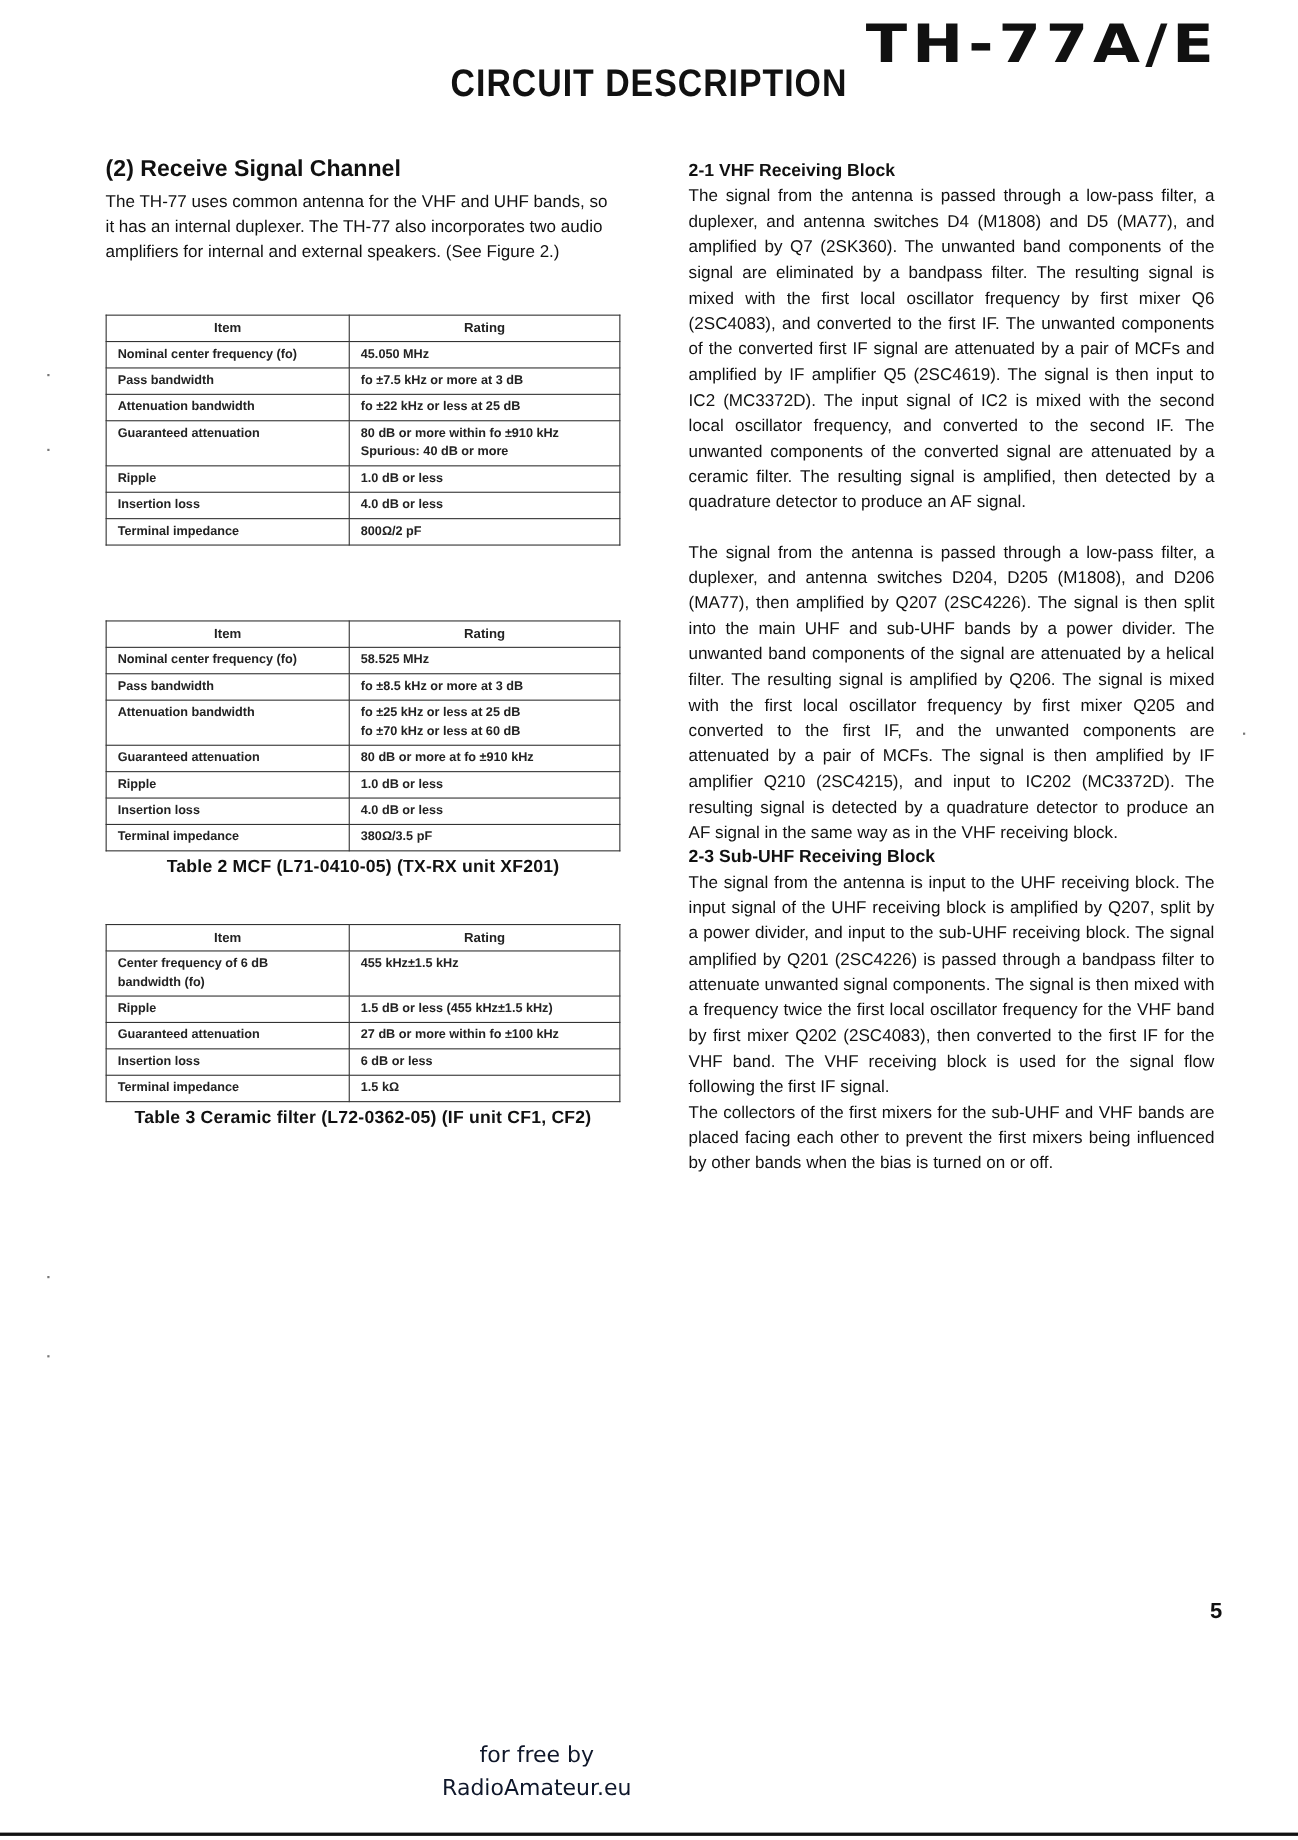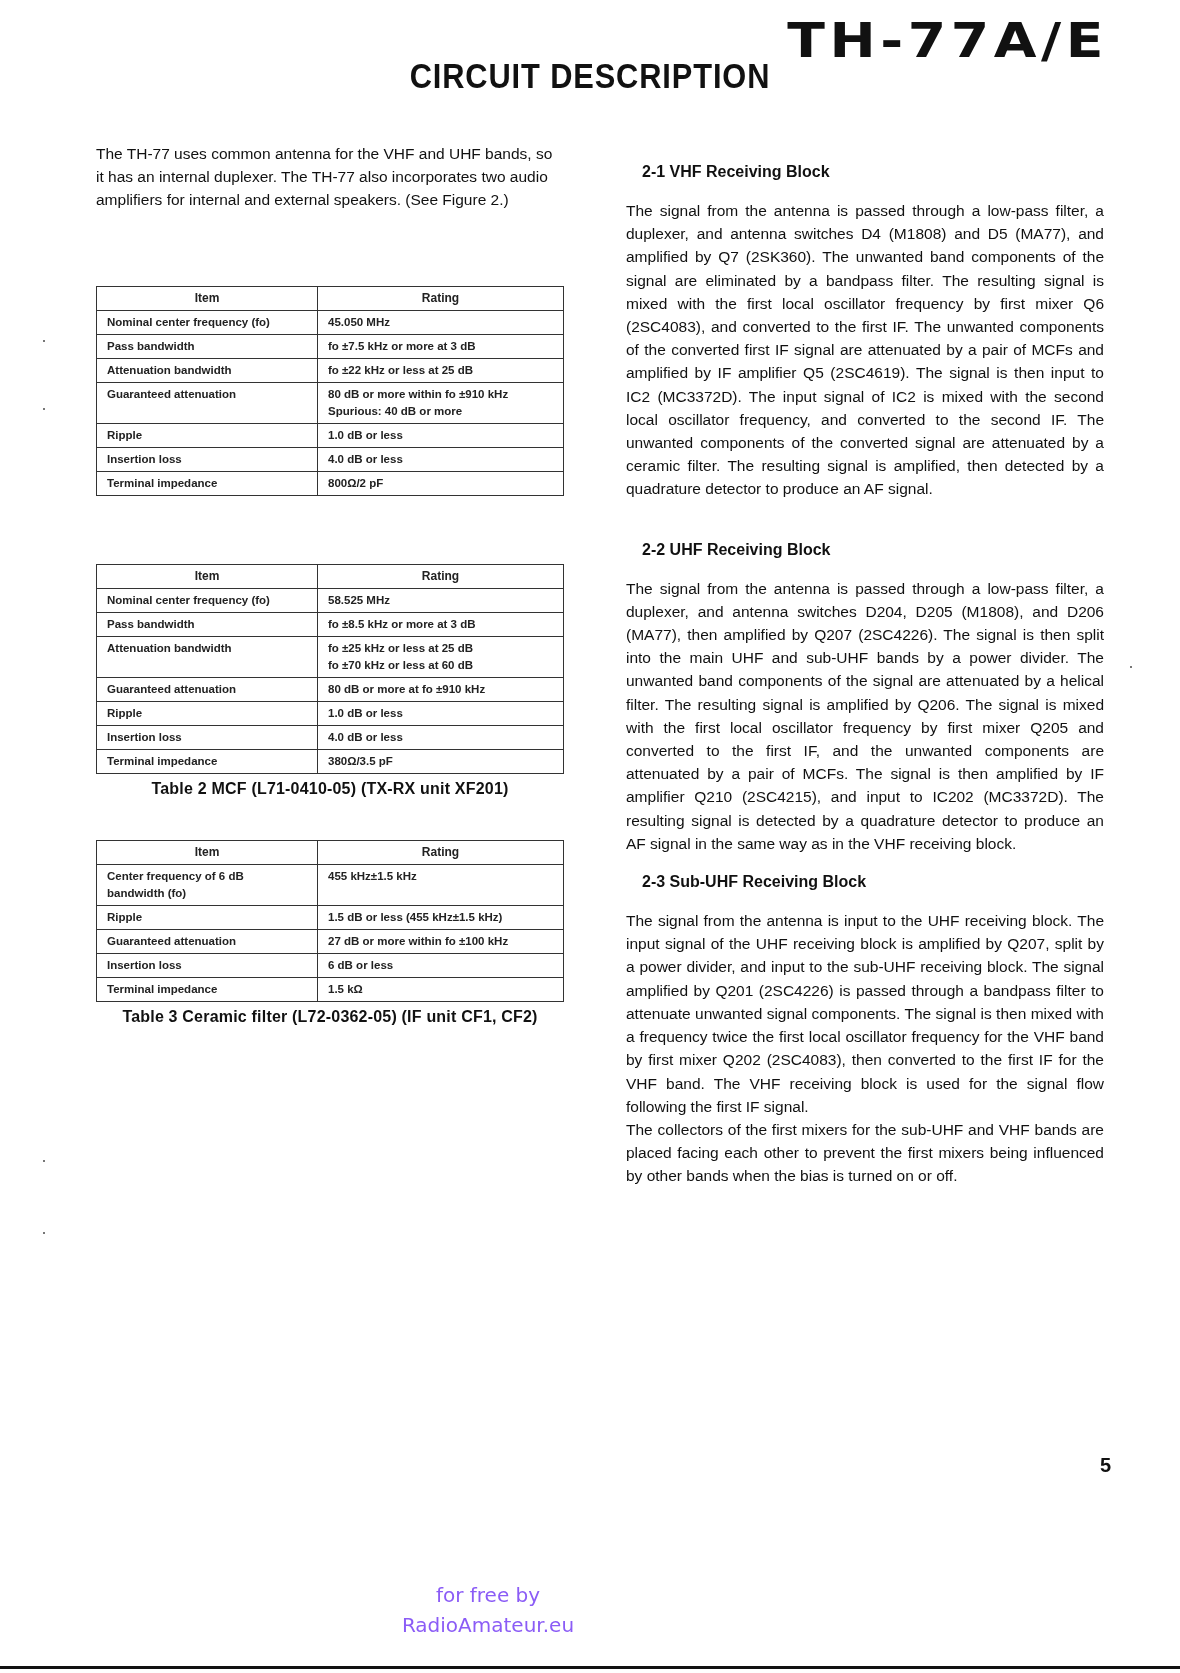--- a/index.html
+++ b/index.html
@@ -18,36 +18,37 @@
   .intro { font-size: 15.5px; line-height: 23px; margin: 0; text-align: left; }
   table.spec { border-collapse: collapse; width: 468px; font-size: 11.5px; color: #222; border-radius: 32px; }
   table.spec th, table.spec td { border: 1.5px solid #333; padding: 3px 10px; text-align: left;
                                  vertical-align: top; line-height: 17px; font-weight: bold; }
   table.spec th { font-weight: bold; text-align: center; font-size: 12px; }
   table.spec td.c1 { width: 200px; }
   .caption { font-weight: bold; font-size: 16px; text-align: center; margin: 6px 0 0 0; letter-spacing: 0.2px; }
   .t1 { position: absolute; left: 96px; top: 286px; }
   .t2 { position: absolute; left: 96px; top: 564px; }
   .t3 { position: absolute; left: 96px; top: 840px; }
-  .block-title { font-size: 16px; font-weight: bold; margin: 16px; line-height: 22px; }
+  .block-title { font-size: 16px; font-weight: bold; margin: 0; line-height: 22px; }
   .body-text { font-size: 15.5px; line-height: 23.2px; margin: 0; text-align: justify; }
   .gap { height: 22px; }
   .page-number { position: absolute; top: 1454px; left: 1100px; font-weight: bold; font-size: 20px; }
   .footer { position: absolute; top: 1580px; left: 0; width: 976px; text-align: center;
-            color: #8b5cf6; font-family: "DejaVu Sans", sans-serif; font-size: 20px; line-height: 30px; }
+            color: #0f172a; font-family: "DejaVu Sans", sans-serif; font-size: 20px; line-height: 30px; }
   .bottom-rule { position: absolute; left: 0; top: 1666px; width: 1180px; height: 3px; background: #111; }
   .speck { position: absolute; width: 2px; height: 2px; background: #777; }
 </style>
 </head>
 <body>
 
 <div class="model">TH-77A/E</div>
 <div class="page-title">CIRCUIT DESCRIPTION</div>
 
 <div class="col-left">
+  <h2 class="section-title">(2) Receive Signal Channel</h2>
   <p class="intro">The TH-77 uses common antenna for the VHF and UHF bands, so it has an internal duplexer. The TH-77 also incorporates two audio amplifiers for internal and external speakers. (See Figure 2.)</p>
 </div>
 
 <div class="t1">
   <table class="spec">
     <thead>
         <tr>
       <th>Item</th>
       <th>Rating</th>
     </tr>
@@ -161,21 +162,20 @@
   <div class="caption">Table 3 Ceramic filter (L72-0362-05) (IF unit CF1, CF2)</div>
 </div>
 
 <div class="col-right">
   <div>
     <h3 class="block-title">2-1 VHF Receiving Block</h3>
     <p class="body-text">The signal from the antenna is passed through a low-pass filter, a duplexer, and antenna switches D4 (M1808) and D5 (MA77), and amplified by Q7 (2SK360). The unwanted band components of the signal are eliminated by a bandpass filter. The resulting signal is mixed with the first local oscillator frequency by first mixer Q6 (2SC4083), and converted to the first IF. The unwanted components of the converted first IF signal are attenuated by a pair of MCFs and amplified by IF amplifier Q5 (2SC4619). The signal is then input to IC2 (MC3372D). The input signal of IC2 is mixed with the second local oscillator frequency, and converted to the second IF. The unwanted components of the converted signal are attenuated by a ceramic filter. The resulting signal is amplified, then detected by a quadrature detector to produce an AF signal.</p>
   </div>
   <div class="gap"></div>
   <div>
-    <h3 class="block-title">2-2 UHF Receiving Block</h3>
     <p class="body-text">The signal from the antenna is passed through a low-pass filter, a duplexer, and antenna switches D204, D205 (M1808), and D206 (MA77), then amplified by Q207 (2SC4226). The signal is then split into the main UHF and sub-UHF bands by a power divider. The unwanted band components of the signal are attenuated by a helical filter. The resulting signal is amplified by Q206. The signal is mixed with the first local oscillator frequency by first mixer Q205 and converted to the first IF, and the unwanted components are attenuated by a pair of MCFs. The signal is then amplified by IF amplifier Q210 (2SC4215), and input to IC202 (MC3372D). The resulting signal is detected by a quadrature detector to produce an AF signal in the same way as in the VHF receiving block.</p>
   </div>
   <div>
     <h3 class="block-title">2-3 Sub-UHF Receiving Block</h3>
     <p class="body-text">The signal from the antenna is input to the UHF receiving block. The input signal of the UHF receiving block is amplified by Q207, split by a power divider, and input to the sub-UHF receiving block. The signal amplified by Q201 (2SC4226) is passed through a bandpass filter to attenuate unwanted signal components. The signal is then mixed with a frequency twice the first local oscillator frequency for the VHF band by first mixer Q202 (2SC4083), then converted to the first IF for the VHF band. The VHF receiving block is used for the signal flow following the first IF signal.</p>
     <p class="body-text">The collectors of the first mixers for the sub-UHF and VHF bands are placed facing each other to prevent the first mixers being influenced by other bands when the bias is turned on or off.</p>
   </div>
 </div>
 
 <div class="page-number">5</div>

